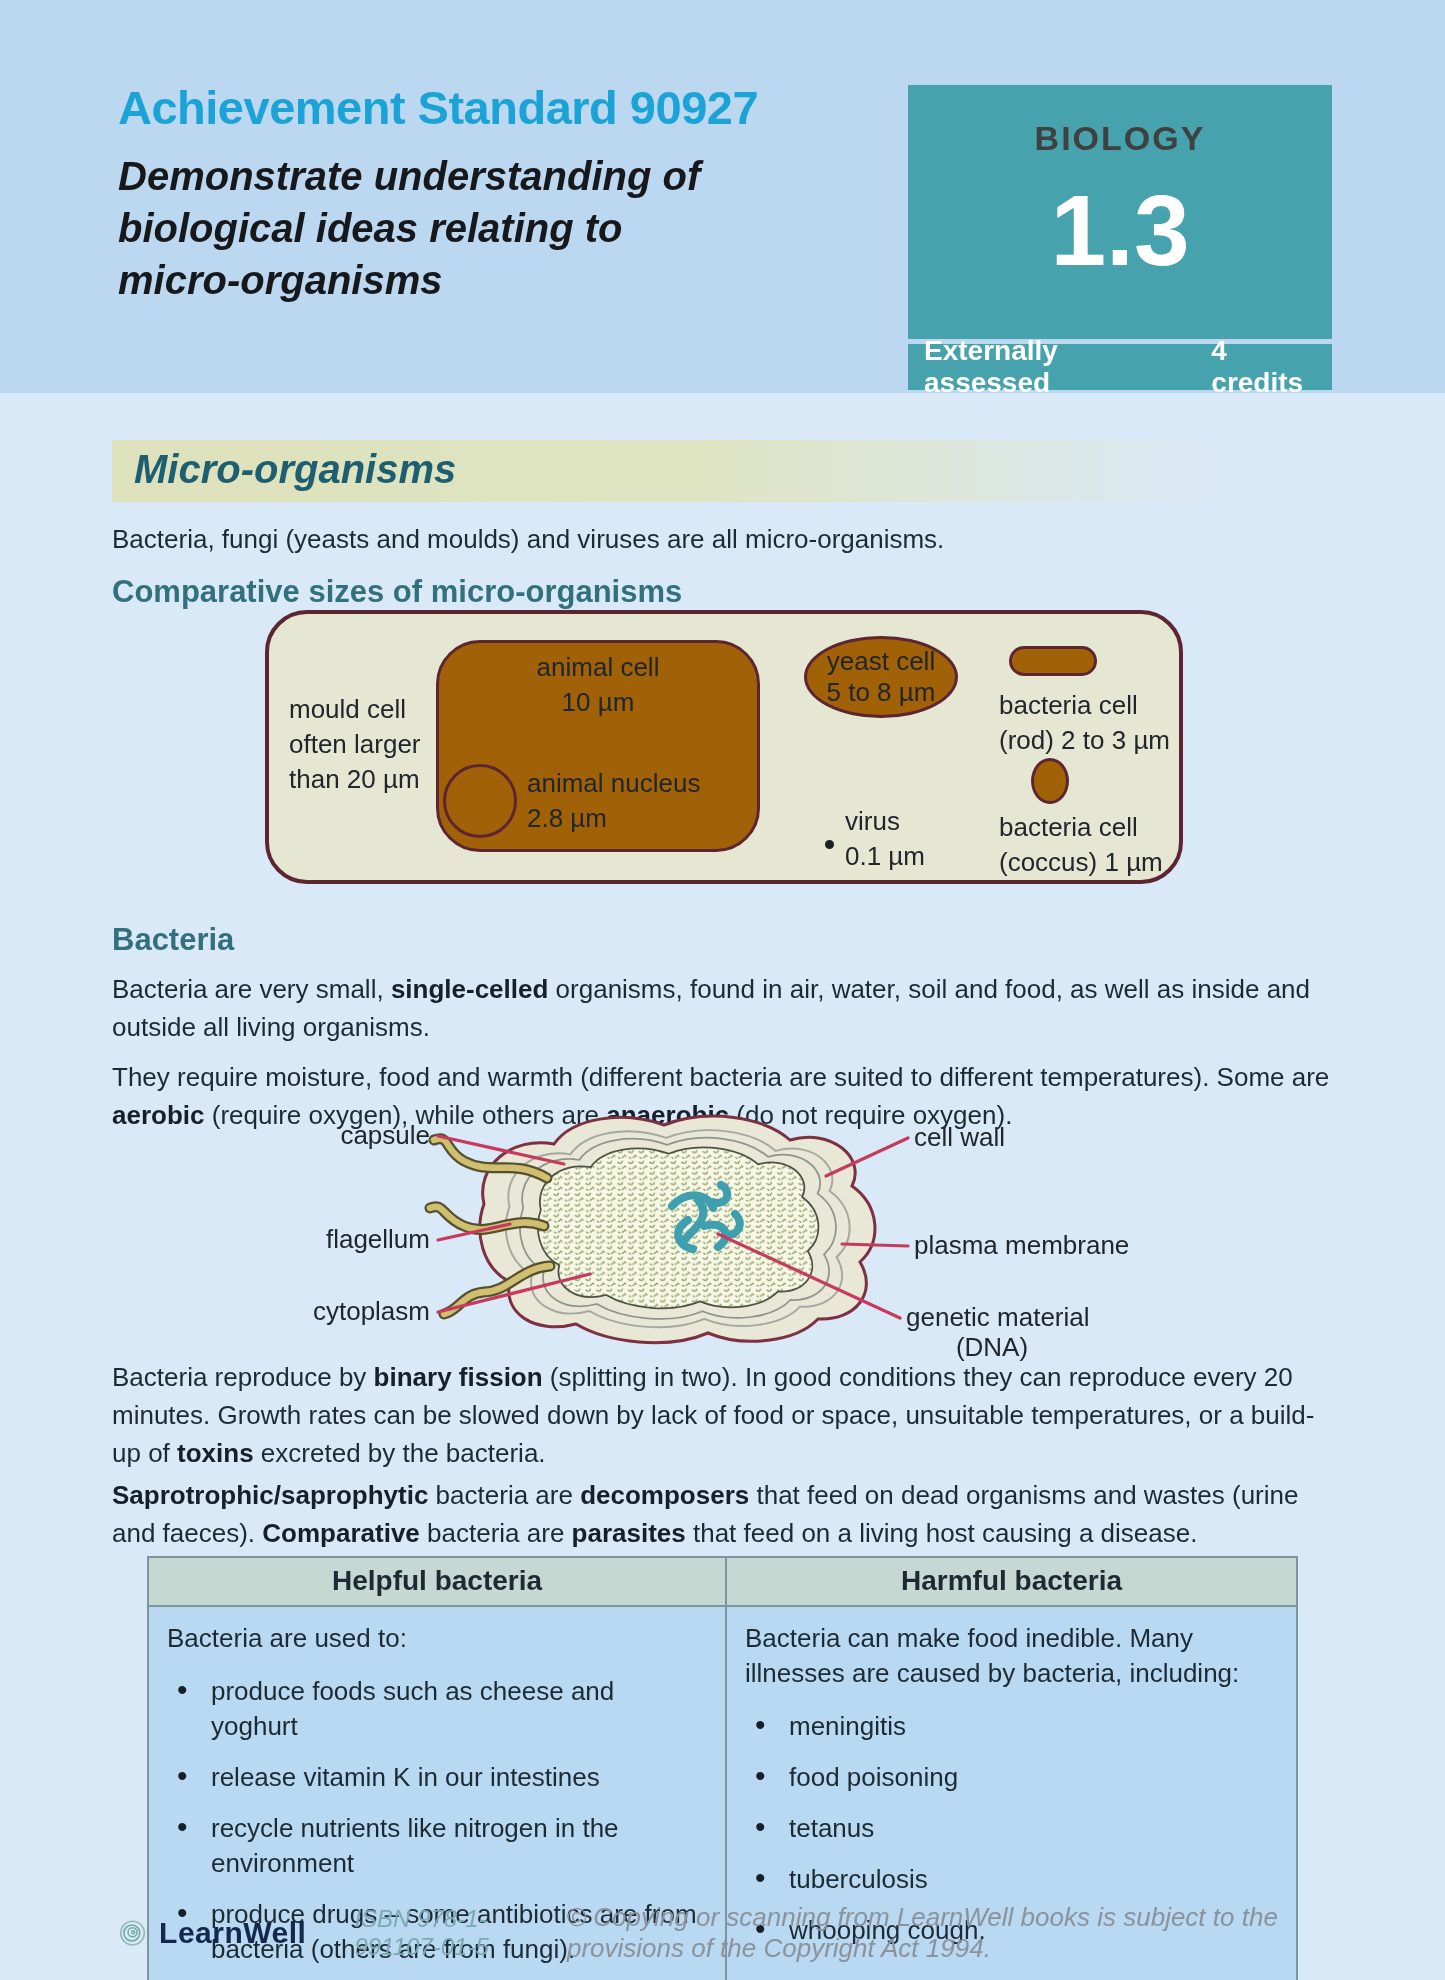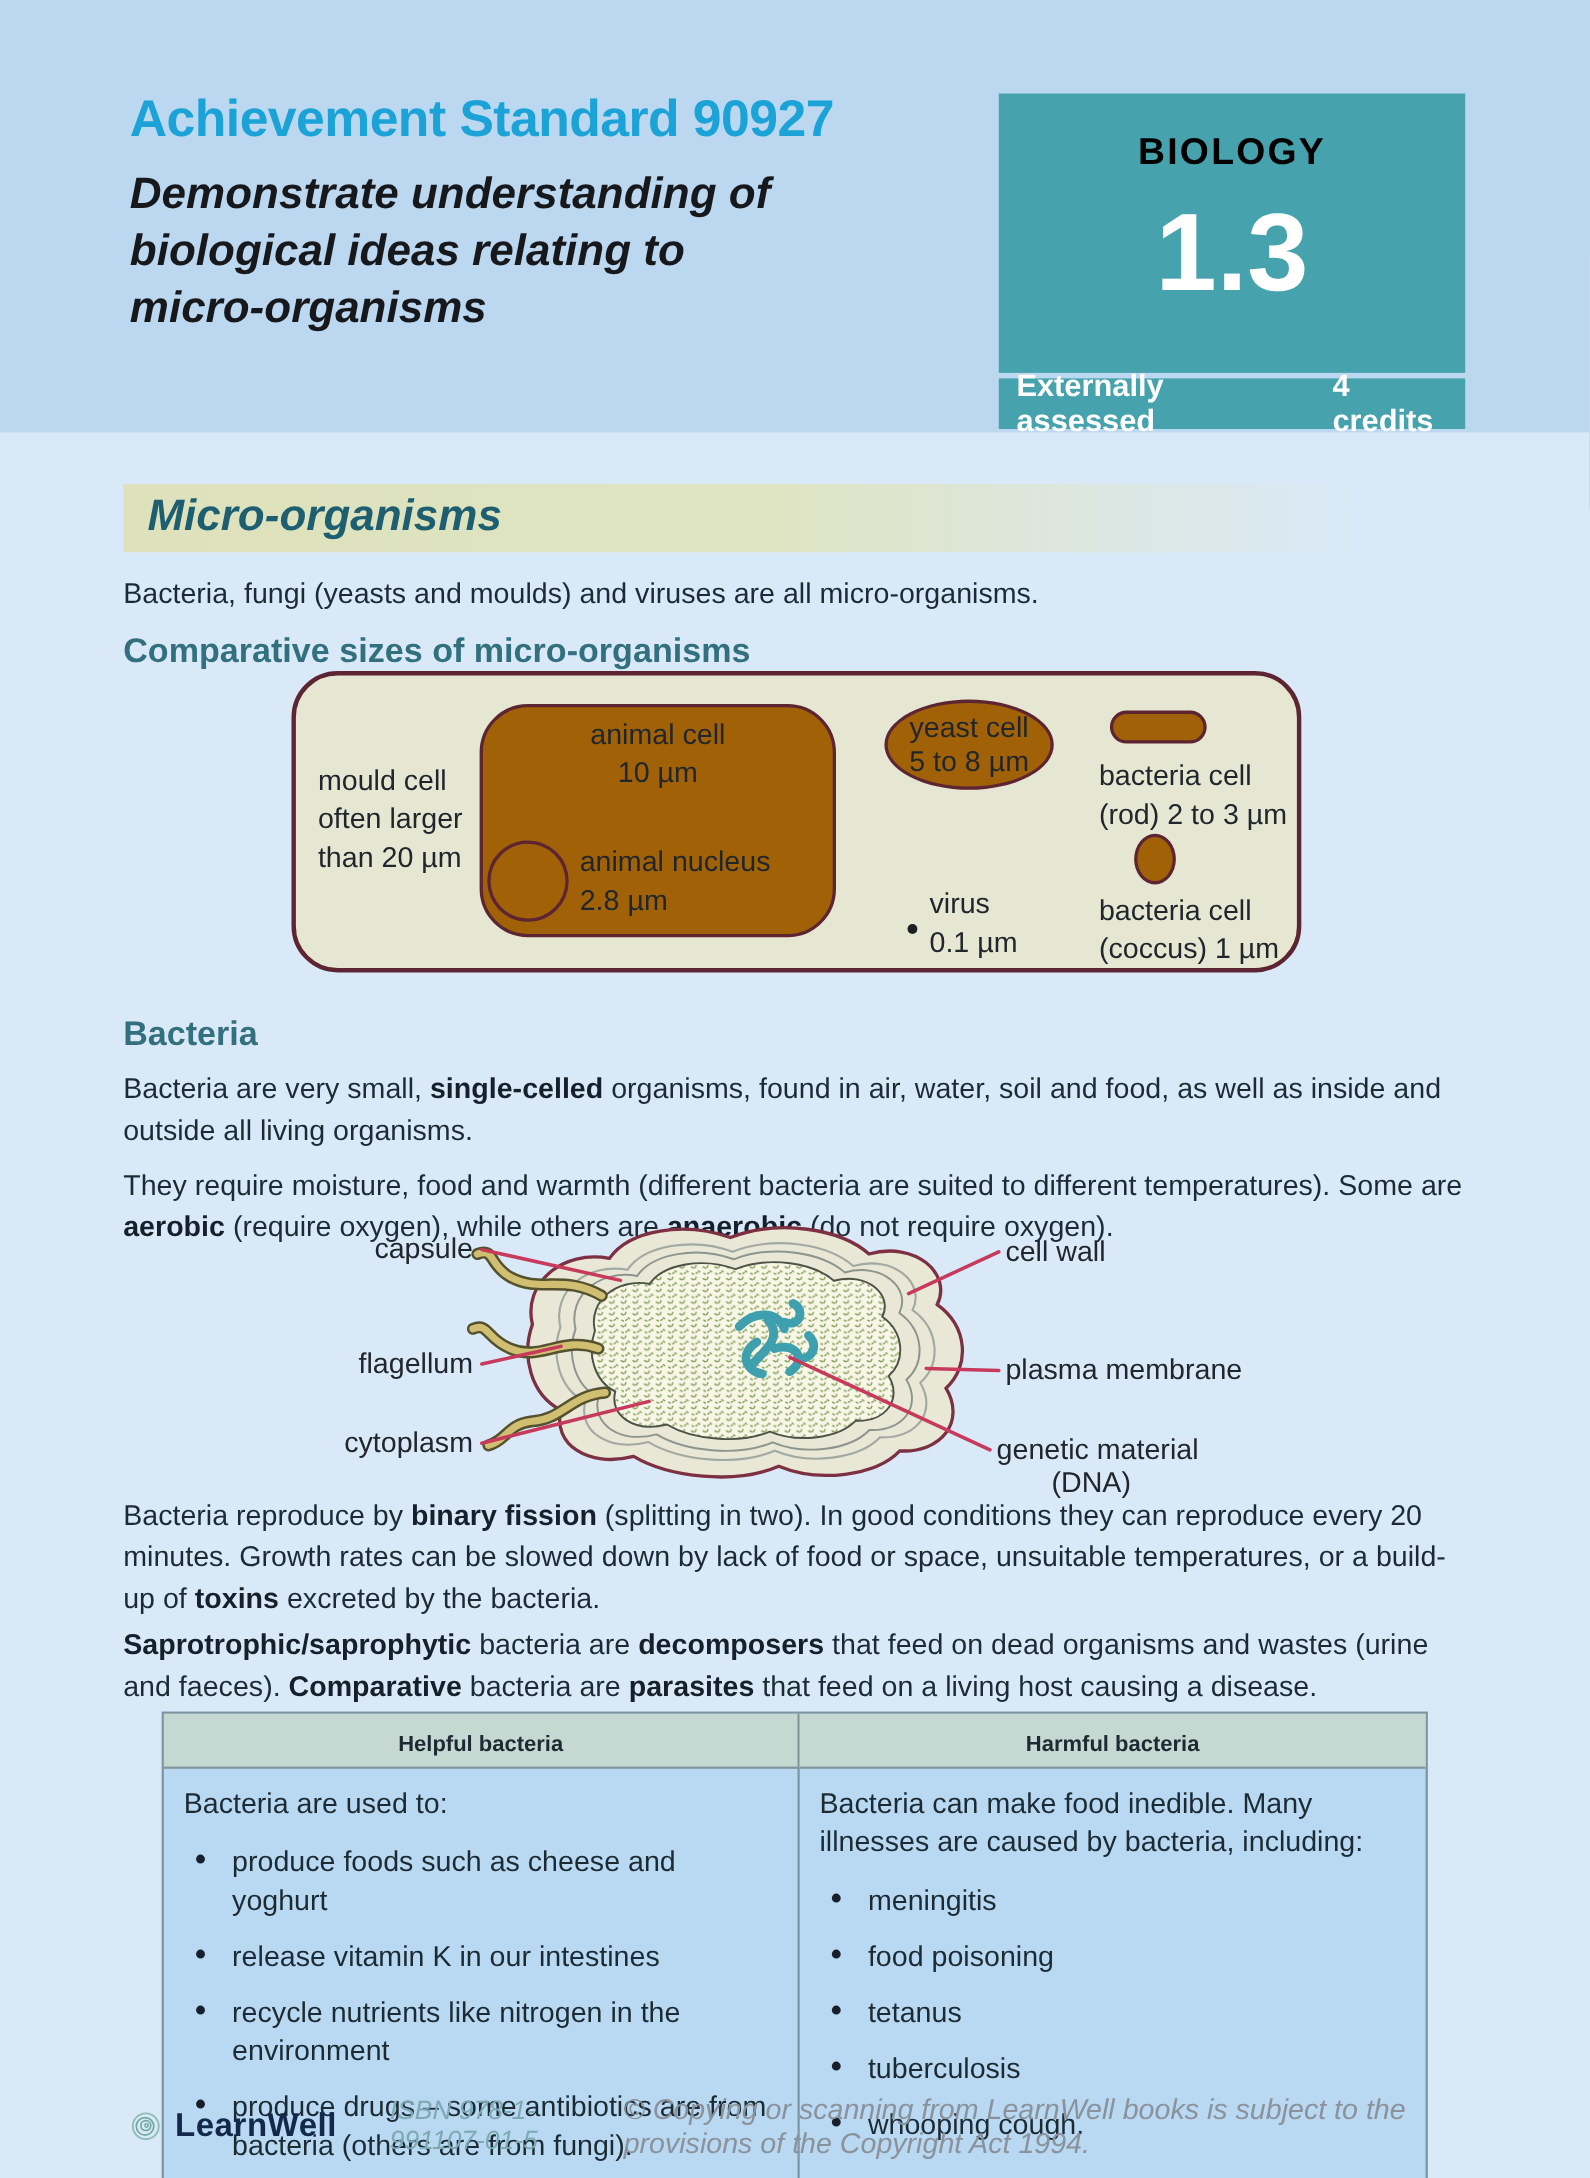--- a/index.html
+++ b/index.html
@@ -7,21 +7,21 @@
   .page { position:relative; width:1445px; height:1980px; margin:0 auto;
           background:#d9e9f8; overflow:hidden; color:#1c2b33; }
 
   
   .band { position:absolute; top:0; left:0; width:1445px; height:393px; background:#bcd8f0; }
   .title { position:absolute; left:118px; top:80px; font-size:47px; font-weight:bold; color:#1ba3d8; letter-spacing:-0.5px; }
   .subtitle { position:absolute; left:118px; top:150px; font-size:40px; font-style:italic; font-weight:600;
               color:#17181c; line-height:52px; white-space:pre-line; }
   .badge { position:absolute; left:908px; top:85px; width:424px; }
   .badge-main { height:254px; background:#46a3ad; text-align:center; }
-  .badge-subject { padding-top:34px; font-size:34px; font-weight:bold; color:#000000; letter-spacing:2px; }
+  .badge-subject { padding-top:34px; font-size:34px; font-weight:bold; color:#404040; letter-spacing:2px; }
   .badge-level { font-size:100px; font-weight:bold; color:#ffffff; line-height:1; margin-top:22px; }
   .badge-bar { margin-top:5px; height:46px; background:#46a3ad; color:#ffffff; font-weight:bold; font-size:28px;
                display:flex; justify-content:space-between; align-items:center; padding:0 16px;gap:44px; }
 
   
   .micro-bar { position:absolute; left:112px; top:440px; width:1228px; height:62px;
                background:linear-gradient(90deg,#dde2bc 0%,#dfe4c2 48%,rgba(223,228,196,0.45) 72%,rgba(217,233,248,0) 92%); }
   .micro-bar span { display:block; padding:7px 0 0 22px; font-size:40px; font-weight:bold; font-style:italic; color:#1d5e70; }
   .intro-p { position:absolute; left:112px; top:524px; width:1228px; font-size:26px; }
   .teal-h { position:absolute; left:112px; font-size:31px; font-weight:bold; color:#33707d; }
@@ -50,22 +50,22 @@
   .para { position:absolute; left:112px; width:1228px; font-size:26px; line-height:38px; }
   .para .bold, .cell .bold { font-weight:bold; color:#15202a; }
 
   
   .cell-fig { position:absolute; left:112px; top:1106px; width:1228px; height:256px; }
   .cell-fig svg text { font-family:"Liberation Sans", sans-serif; font-size:26px; fill:#20262b; }
 
   
   .tbl { position:absolute; left:147px; top:1556px; width:1151px; border:2px solid #7e959f; background:#b9d8f2; }
   .tbl-head { display:flex; }
-  .th { background:#c6d8d2; border-bottom:2px solid #7e959f; font-weight:bold; font-size:20px;
-        text-align:center; padding:17px 0 8px; color:#1d2a33; }
+  .th { background:#c6d8d2; border-bottom:2px solid #7e959f; font-weight:bold; font-size:28px;
+        text-align:center; padding:7px 0 8px; color:#1d2a33; }
   .th-left { width:579px; border-right:2px solid #7e959f; }
   .th-right { width:570px; }
   .tbl-body { display:flex; }
   .cell { font-size:26px; line-height:35px; padding:14px 20px 18px 18px; }
   .cell-left { width:579px; border-right:2px solid #7e959f; }
   .cell-right { width:570px; }
   .cell ul { list-style:none; margin-top:18px; }
   .cell li { margin:0 0 16px 10px; padding-left:34px; position:relative; }
   .cell li::before { content:"•"; position:absolute; left:0; top:-2px; font-size:30px; color:#15202a; }
 

